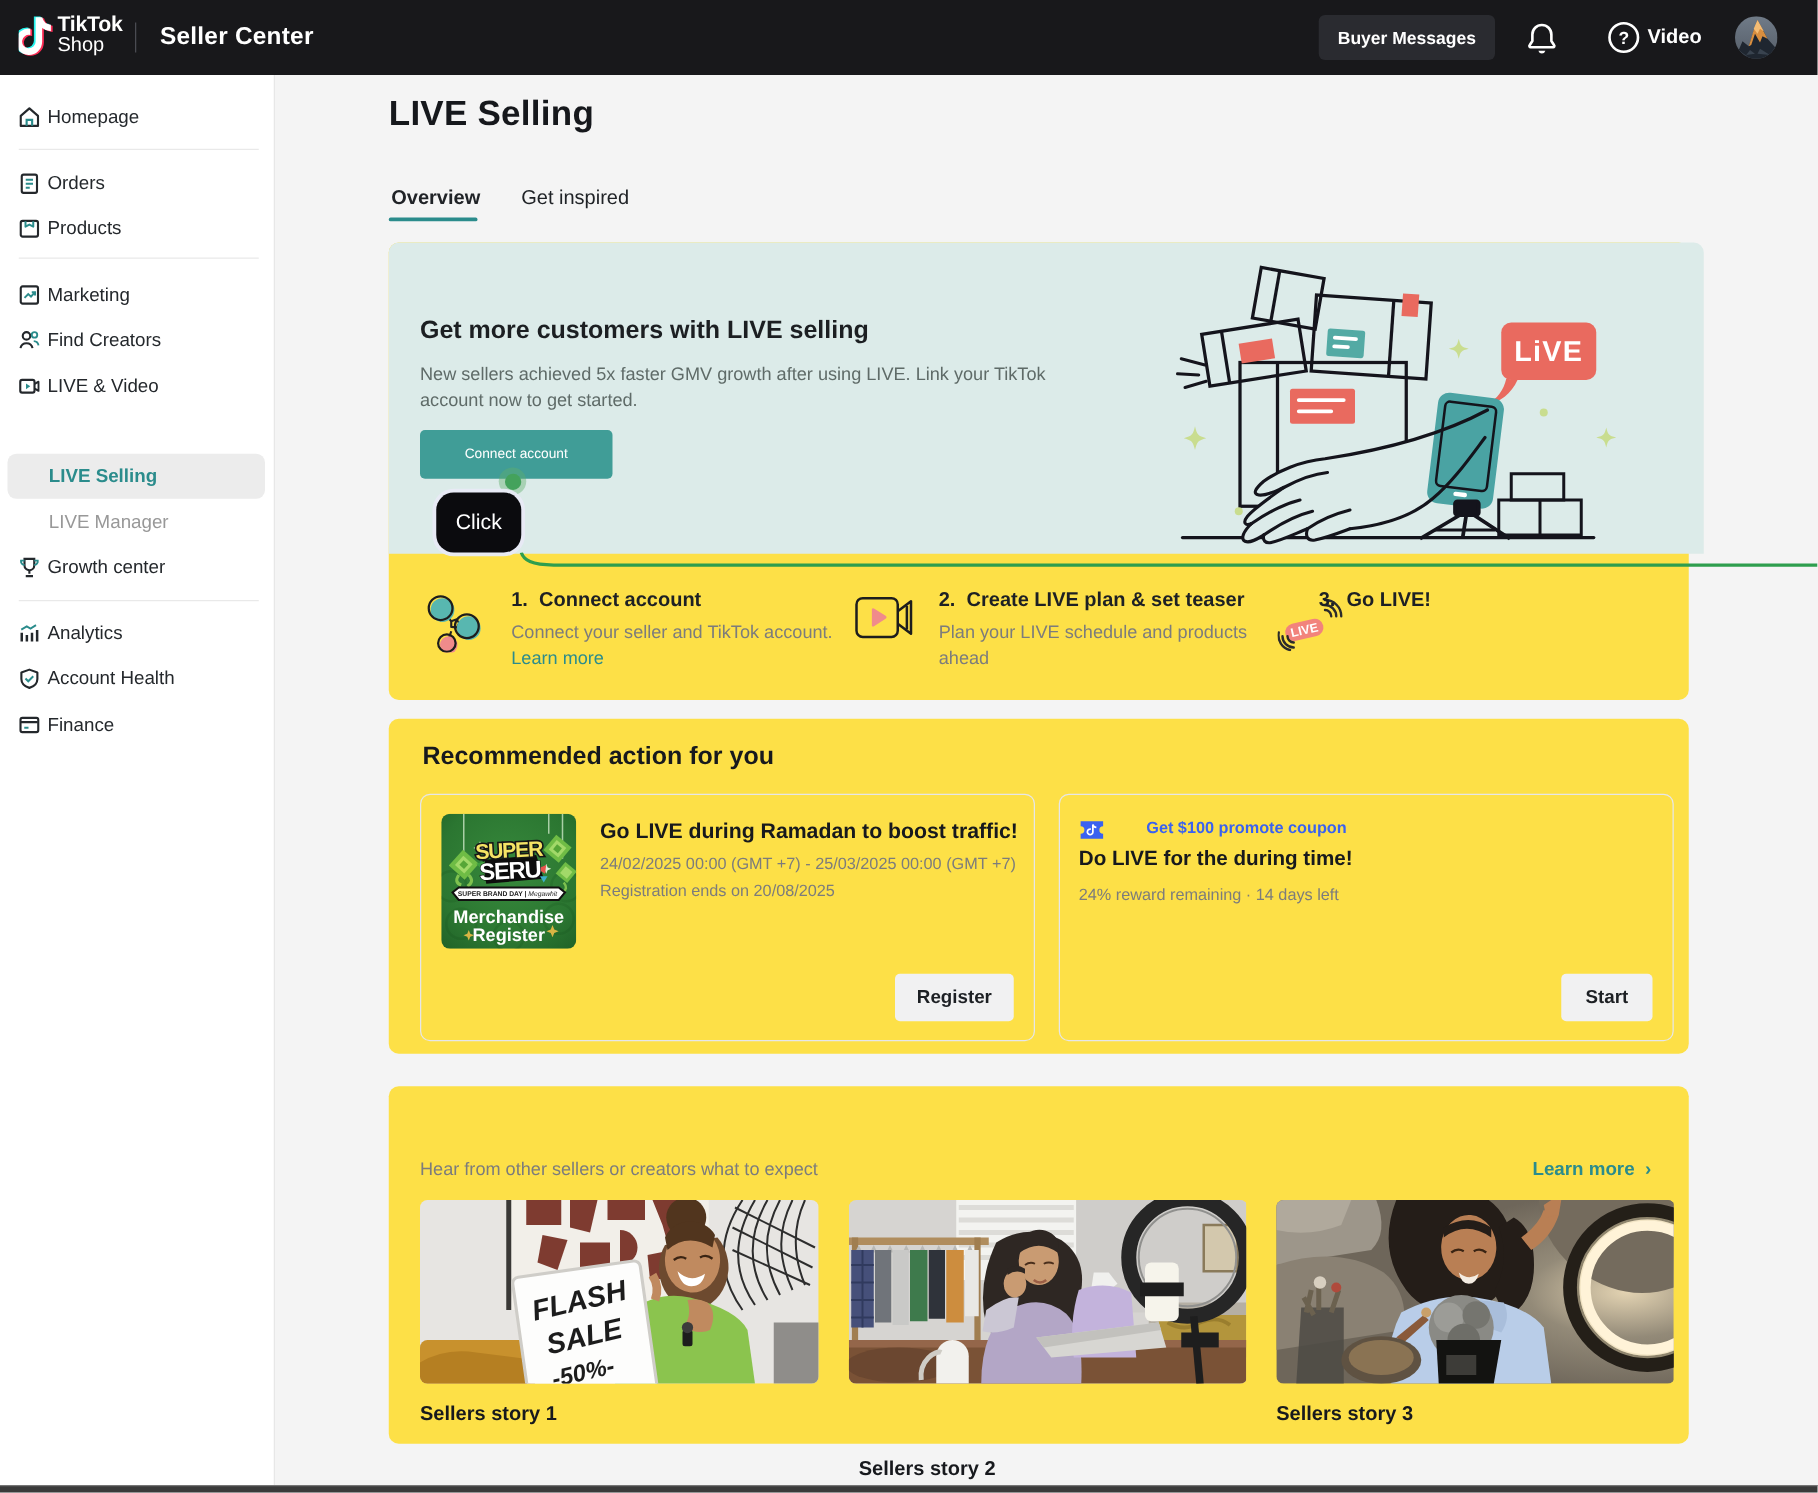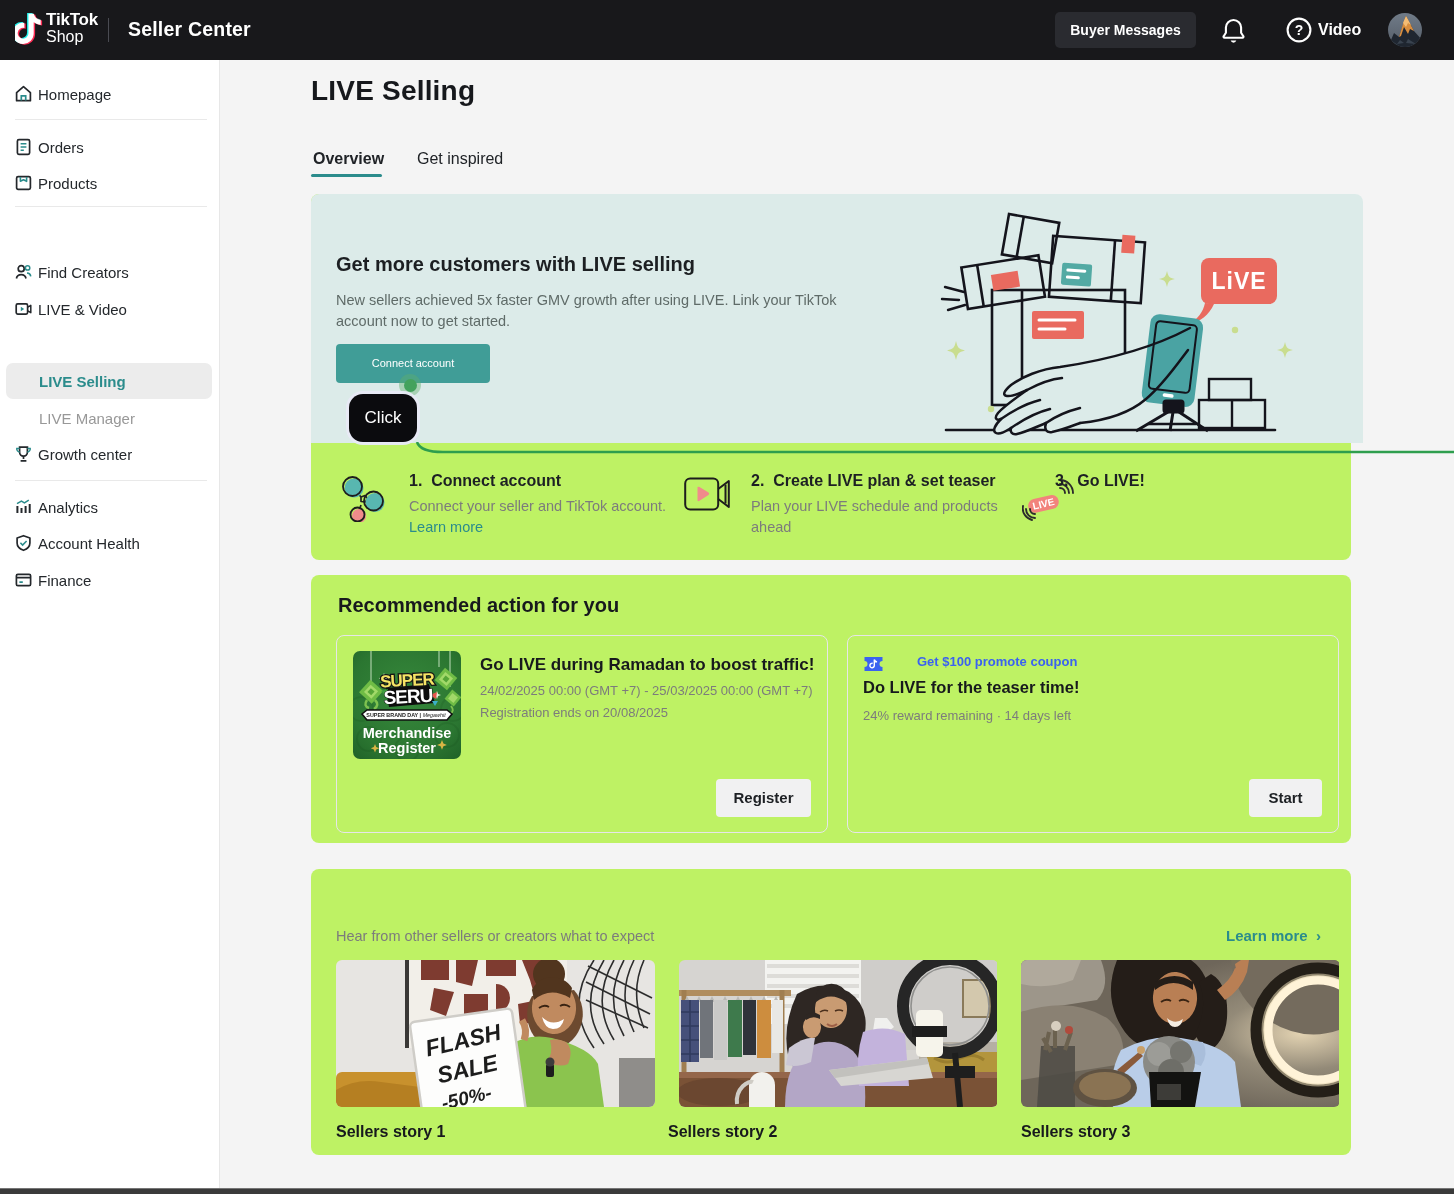--- a/index.html
+++ b/index.html
@@ -23,21 +23,21 @@
 .nav-item svg { position:absolute; left:14px; top:50%; transform:translateY(-50%); }
 .nav-sub .txt { left:39px; color:#989898; }
 .nav-active-bg { position:absolute; left:6px; width:206px; height:36px; background:#ececec; border-radius:7px; }
 .nav-active .txt { color:#2b8c8c; font-weight:600; }
 .nav-sep { position:absolute; left:15px; width:192px; height:1px; background:#e9e9e9; }
 
 #main { position:absolute; left:220px; top:60px; width:1234px; height:1128px; background:#f4f4f4; }
 h1.pagetitle { position:absolute; left:91px; top:16px; line-height:1.1; font-size:28px; font-weight:bold; color:#16181c; letter-spacing:0.2px;}
 .tab { position:absolute; top:89px; line-height:1.2; font-size:16px; font-weight:600; color:#202327; }
 #tab-underline { position:absolute; left:91px; top:114px; width:71px; height:3px; background:#2b8c8c; border-radius:2px; }
-.card { position:absolute; left:91px; width:1040px; background:#bef264; border-radius:8px; }
+.card { position:absolute; left:91px; width:1040px; background:#fde047; border-radius:8px; }
 
 #hero { top:134px; height:366px; }
 #banner { position:absolute; left:0; top:0; width:1052px; height:249px; background:#dcebe9; border-radius:8px 8px 0 0; }
 #banner h2 { position:absolute; left:25px; top:59px; font-size:20px; font-weight:bold; color:#1c1f22; }
 #banner p { position:absolute; left:25px; top:96px; font-size:14.5px; line-height:21px; color:#5f6b68; width:510px; }
 #connect-btn { position:absolute; left:25px; top:150px; width:154px; height:39px; background:#409d97; border-radius:4px;
   color:#fff; font-size:11px; font-weight:400; text-align:center; line-height:39px; }
 #clickdot { position:absolute; left:88px; top:180px; width:22px; height:22px; border-radius:50%; background:rgba(96,175,108,0.42); }
 #clickdot::after { content:""; position:absolute; left:4.5px; top:4.5px; width:13px; height:13px; border-radius:50%; background:#44a25c; }
 #clicktip { position:absolute; left:38px; top:200px; width:68px; height:48px; background:#0b0b0e; border-radius:14px;
@@ -131,20 +131,28 @@
     <span class="txt">Orders</span>
   </div>
   <div class="nav-item" style="top:105px;">
     <svg width="19" height="19" viewBox="0 0 19 19">
         <rect x="2.6" y="3.2" width="13.8" height="12.6" rx="1.5" fill="none" stroke="#24282c" stroke-width="1.7"></rect>
         <path d="M6.4 3.4 v4.4 l3.1 -1.6 l3.1 1.6 v-4.4" fill="none" stroke="#2b8c8c" stroke-width="1.6" stroke-linejoin="round"></path>
       </svg>
     <span class="txt">Products</span>
   </div>
   <div class="nav-sep" style="top:146px;"></div>
+  <div class="nav-item" style="top:158px;">
+    <svg width="19" height="19" viewBox="0 0 19 19">
+        <rect x="2.6" y="2.6" width="13.8" height="13.8" rx="1.5" fill="none" stroke="#24282c" stroke-width="1.7"></rect>
+        <path d="M5.6 11.8 l3 -3 l2.2 2 l3 -3.4" fill="none" stroke="#2b8c8c" stroke-width="1.6"></path>
+        <path d="M11.4 7.2 h2.6 v2.6" fill="none" stroke="#2b8c8c" stroke-width="1.6"></path>
+      </svg>
+    <span class="txt">Marketing</span>
+  </div>
   <div class="nav-item" style="top:194px;">
     <svg width="19" height="19" viewBox="0 0 19 19">
         <circle cx="7.2" cy="6.2" r="3" fill="none" stroke="#24282c" stroke-width="1.7"></circle>
         <path d="M2.4 16 a4.9 4.9 0 0 1 9.6 0" fill="none" stroke="#24282c" stroke-width="1.7"></path>
         <circle cx="13.6" cy="5.4" r="2.2" fill="none" stroke="#2b8c8c" stroke-width="1.5"></circle>
         <path d="M13 10.4 a4 4 0 0 1 3.8 3.4" fill="none" stroke="#2b8c8c" stroke-width="1.5"></path>
       </svg>
     <span class="txt">Find Creators</span>
   </div>
   <div class="nav-item" style="top:231px;">
@@ -398,21 +406,21 @@
       <div class="meta" style="top:47px;">24/02/2025 00:00 (GMT +7) - 25/03/2025 00:00 (GMT +7)</div>
       <div class="meta" style="top:69px;">Registration ends on 20/08/2025</div>
       <div class="gbtn" style="width:95px;">Register</div>
     </div>
     <div class="subcard" id="sub-b">
       <svg style="position:absolute;left:15px;top:20px" width="21" height="16" viewBox="0 0 21 16">
         <path d="M1.5 1 H19.5 V5 a3 3 0 0 0 0 6 V15 H1.5 V11 a3 3 0 0 0 0 -6 z" fill="#3a62f0"></path>
         <path d="M11.3 3.5 v6 a2.2 2.2 0 1 1 -1.6 -2.1 m1.6 -3.9 a3 3 0 0 0 2.8 2.4" fill="none" stroke="#fff" stroke-width="1.4"></path>
       </svg>
       <div class="bluerow" style="left:37px;margin-left:32px;">Get $100 promote coupon</div>
-      <div class="title">Do LIVE for the teaser time!</div>
+      <div class="title">Do LIVE for the during time!</div>
       <div class="meta">24% reward remaining · 14 days left</div>
       <div class="gbtn" style="width:73px;">Start</div>
     </div>
   </div>
 
   <div class="card" id="stories">
     <div class="sub">Hear from other sellers or creators what to expect</div>
     <div class="lm">Learn more&nbsp;&nbsp;›</div>
     <div class="photo" style="left:25px;">
       <svg width="319" height="147" viewBox="0 0 319 147">
@@ -551,17 +559,17 @@
         <circle cx="35" cy="66" r="5" fill="#d8cfc0"></circle>
           <circle cx="48" cy="70" r="4" fill="#b04a3c"></circle>
         <ellipse cx="84" cy="128" rx="32" ry="19" fill="#5f5242"></ellipse>
         <ellipse cx="84" cy="126" rx="26" ry="14" fill="#8a7353"></ellipse>
         <circle cx="297" cy="70" r="61" fill="none" stroke="#241f18" stroke-width="13"></circle>
         <circle cx="297" cy="70" r="50" fill="none" stroke="#fff3d8" stroke-width="9"></circle>
         <circle cx="297" cy="70" r="55" fill="none" stroke="#e8d9b4" stroke-width="3" opacity="0.55"></circle>
       </svg>
     </div>
     <div class="caption" style="left:25px;">Sellers story 1</div>
-    <div class="caption" style="left:357px;">Sellers story 2</div>
+    <div class="caption" style="left:376px;margin-top:44px;">Sellers story 2</div>
     <div class="caption" style="left:710px;">Sellers story 3</div>
   </div>
 </div>
 <div id="footbar"></div>
 
 </body></html>

